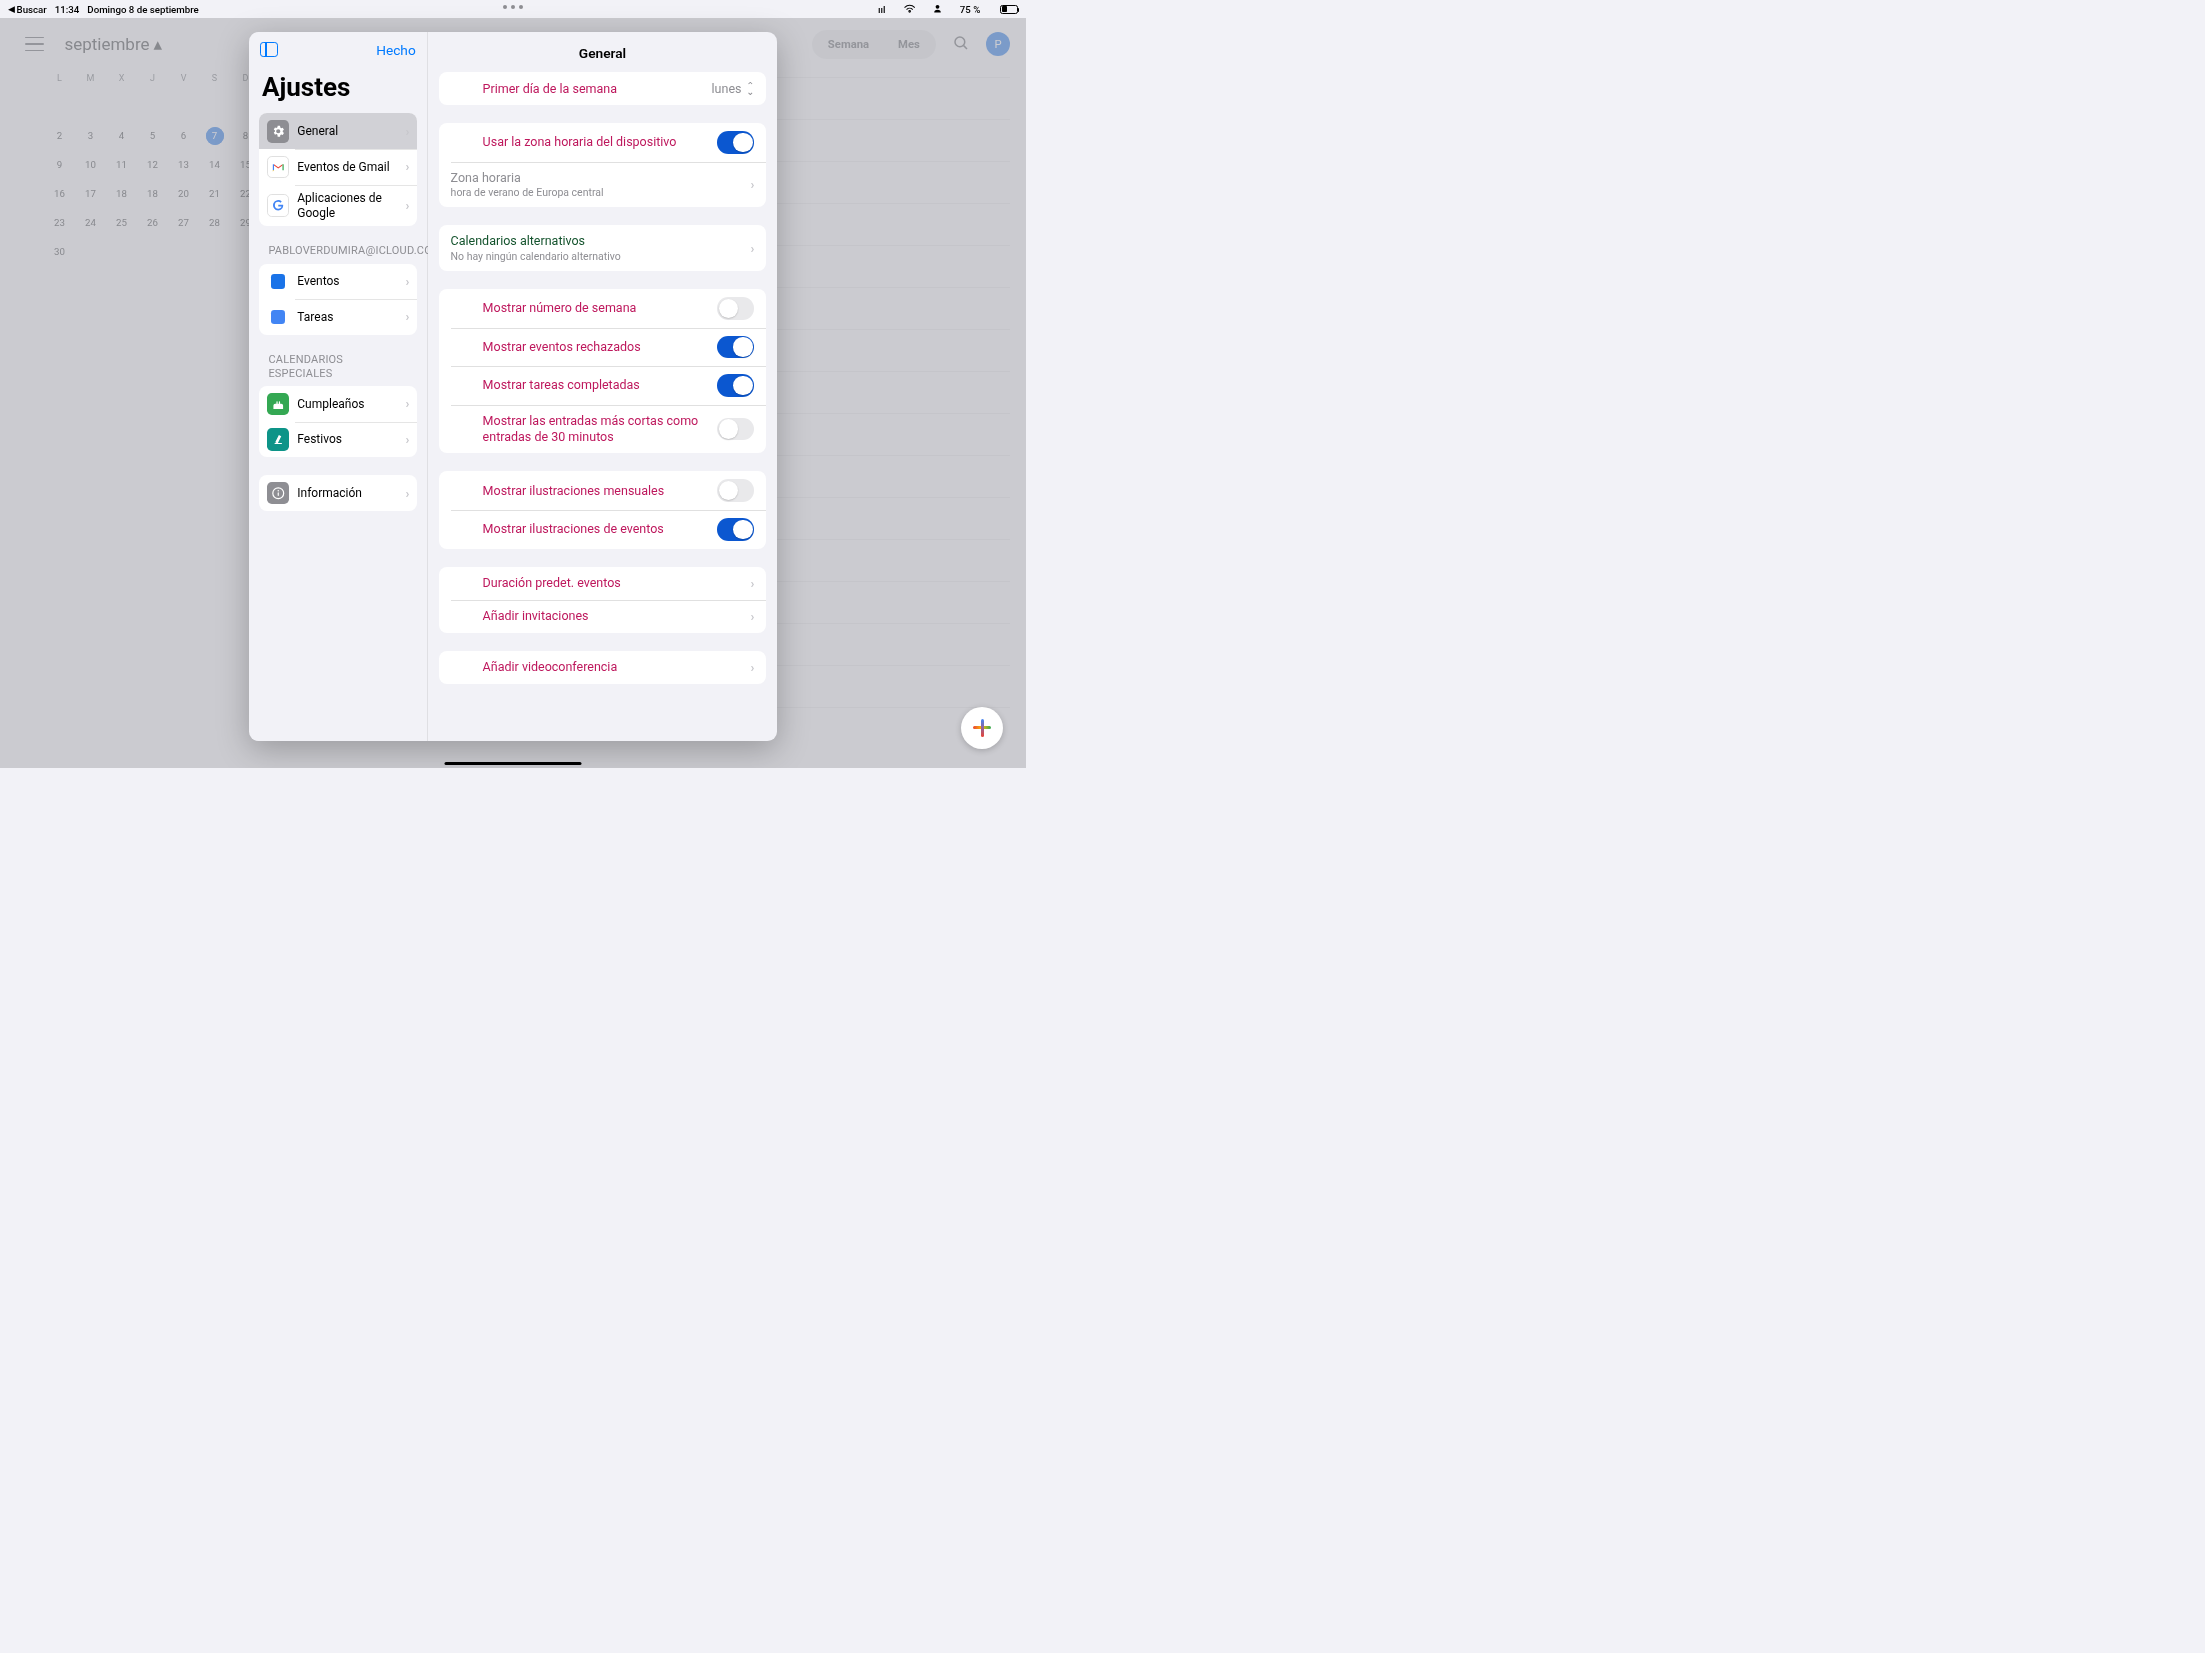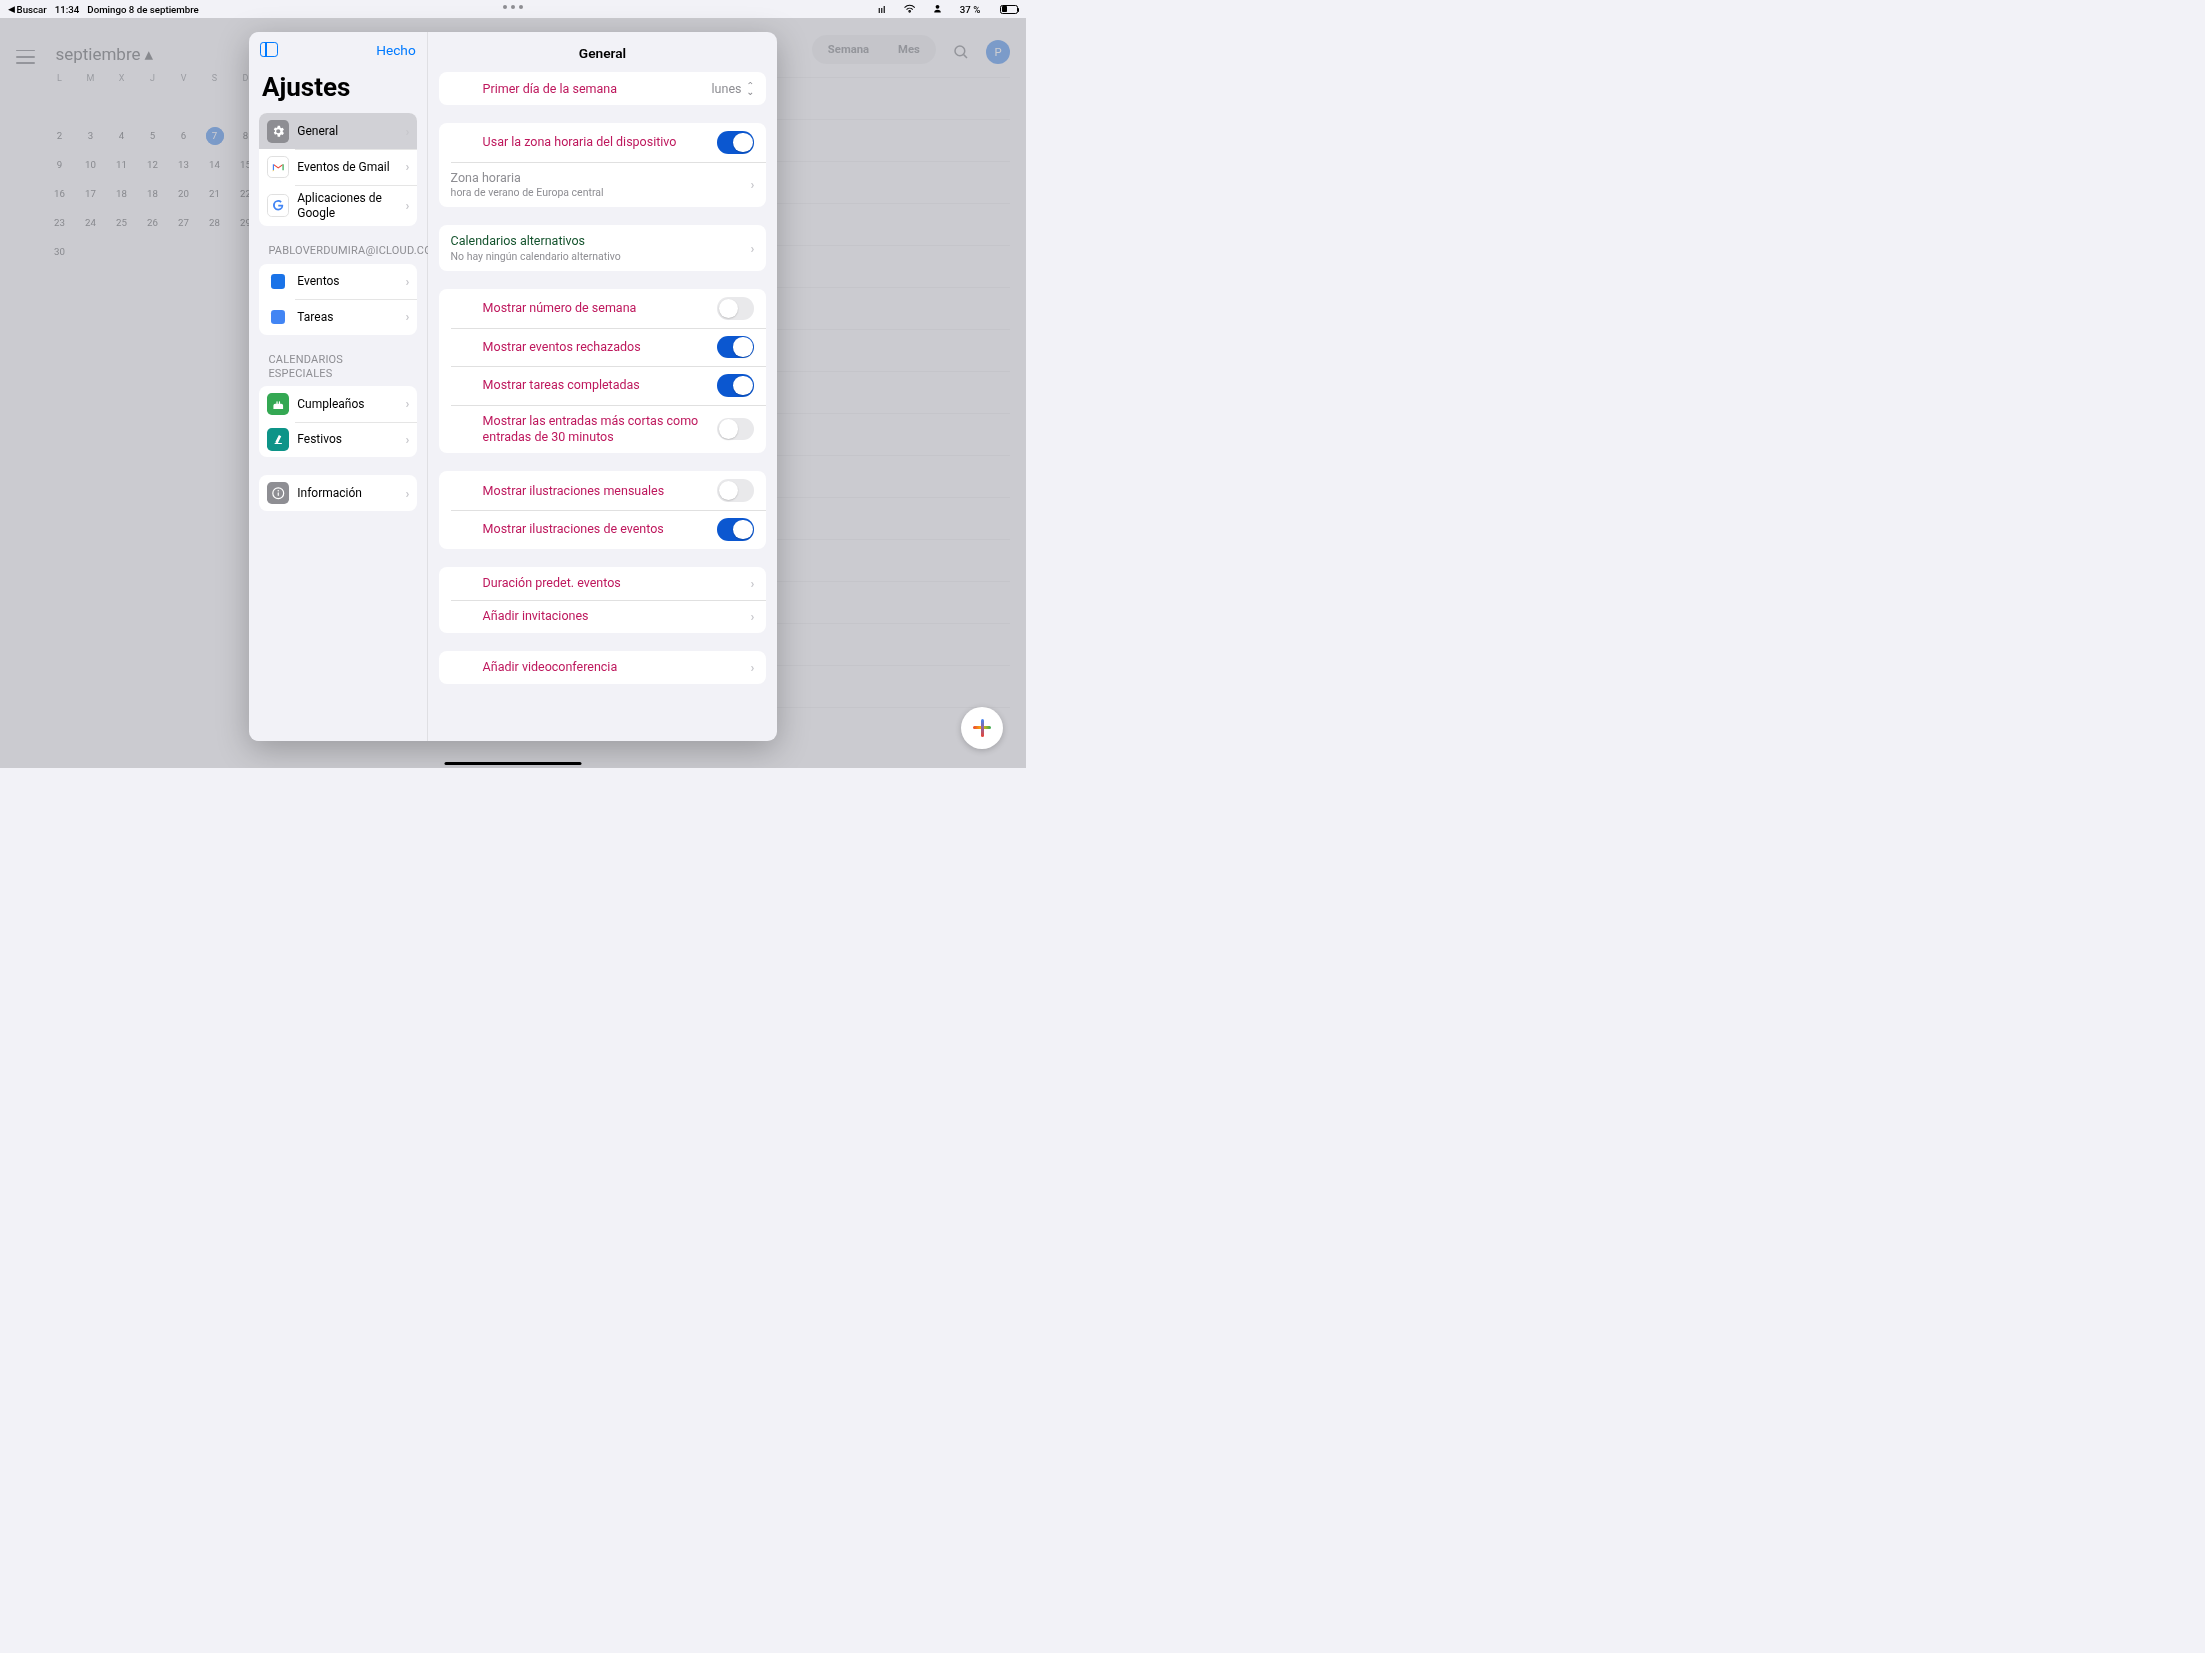--- a/index.html
+++ b/index.html
@@ -10,21 +10,21 @@
   .status-left { display: flex; align-items: center; gap: 8px; }
   .status-right { display: flex; align-items: center; gap: 18px; }
   .back-app { display: flex; align-items: center; gap: 1.6px; }
   .back-caret { font-size: 9px; }
   
   
   .app-bg { position: absolute; top: 18px; left: 0; right: 0; bottom: 0; background: #fff; opacity: 0.4; }
   .dim-layer { position: absolute; top: 18px; left: 0; right: 0; bottom: 0; background: rgba(120,120,128,0.35); }
   
   
-  .cal-header { position: absolute; top: 24px; left: 0; right: 0; height: 40px; display: flex; align-items: flex-end; padding: 0 16px; }
+  .cal-header { position: absolute; top: 24px; left: 9px; right: 0; height: 40px; display: flex; align-items: center; padding: 0 16px; }
   .hamburger { width: 19.4px; height: 14.5px; display: flex; flex-direction: column; justify-content: space-between; margin-right: 20px; }
   .hamburger span { height: 1.6px; background: #5f6368; border-radius: 1.6px; }
   .month-title { font-size: 17px; color: #3c4043; font-weight: 400; display: flex; align-items: center; gap: 4px; }
   .view-segment { margin-left: auto; display: flex; background: #e8eaed; border-radius: 16px; height: 29px; align-items: center; padding: 1.6px; font-weight: bold; }
   .view-seg-item { padding: 4.8px 14.5px; font-size: 11.3px; color: #5f6368; border-radius: 14.5px; }
   .search-icon-hd { margin-left: 16px; color: #5f6368; }
   .avatar { width: 24px; height: 24px; border-radius: 50%; background: #1a73e8; color: #fff; display: flex; align-items: center; justify-content: center; font-size: 11.3px; margin-left: 16px; }
   
   
   .mini-cal { position: absolute; top: 63px; left: 44px; width: 218px; }
@@ -139,21 +139,21 @@
       <svg width="11.3" height="9" viewBox="0 0 14 11">
           <path d="M7 10 L7 10 A1 1 0 1 0 7 8 A1 1 0 0 0 7 10 M3.5 6.5 A5 5 0 0 1 10.5 6.5 M1 4 A8.5 8.5 0 0 1 13 4" stroke="#000" stroke-width="1.3" fill="none" stroke-linecap="round"></path>
         </svg>
     </span>
     <span>
       <svg width="9" height="9" viewBox="0 0 11 11">
           <circle cx="5.5" cy="3.5" r="2.3" fill="#000"></circle>
           <path d="M1.5 10.5 A4 3.5 0 0 1 9.5 10.5 Z" fill="#000"></path>
         </svg>
     </span>
-    <span>37 %</span>
+    <span>75 %</span>
     <span class="battery">
         <span class="battery-body">
           <span class="battery-fill"></span>
         </span>
       </span>
   </div>
 </div>
 
 <div class="app-bg"></div>
 

